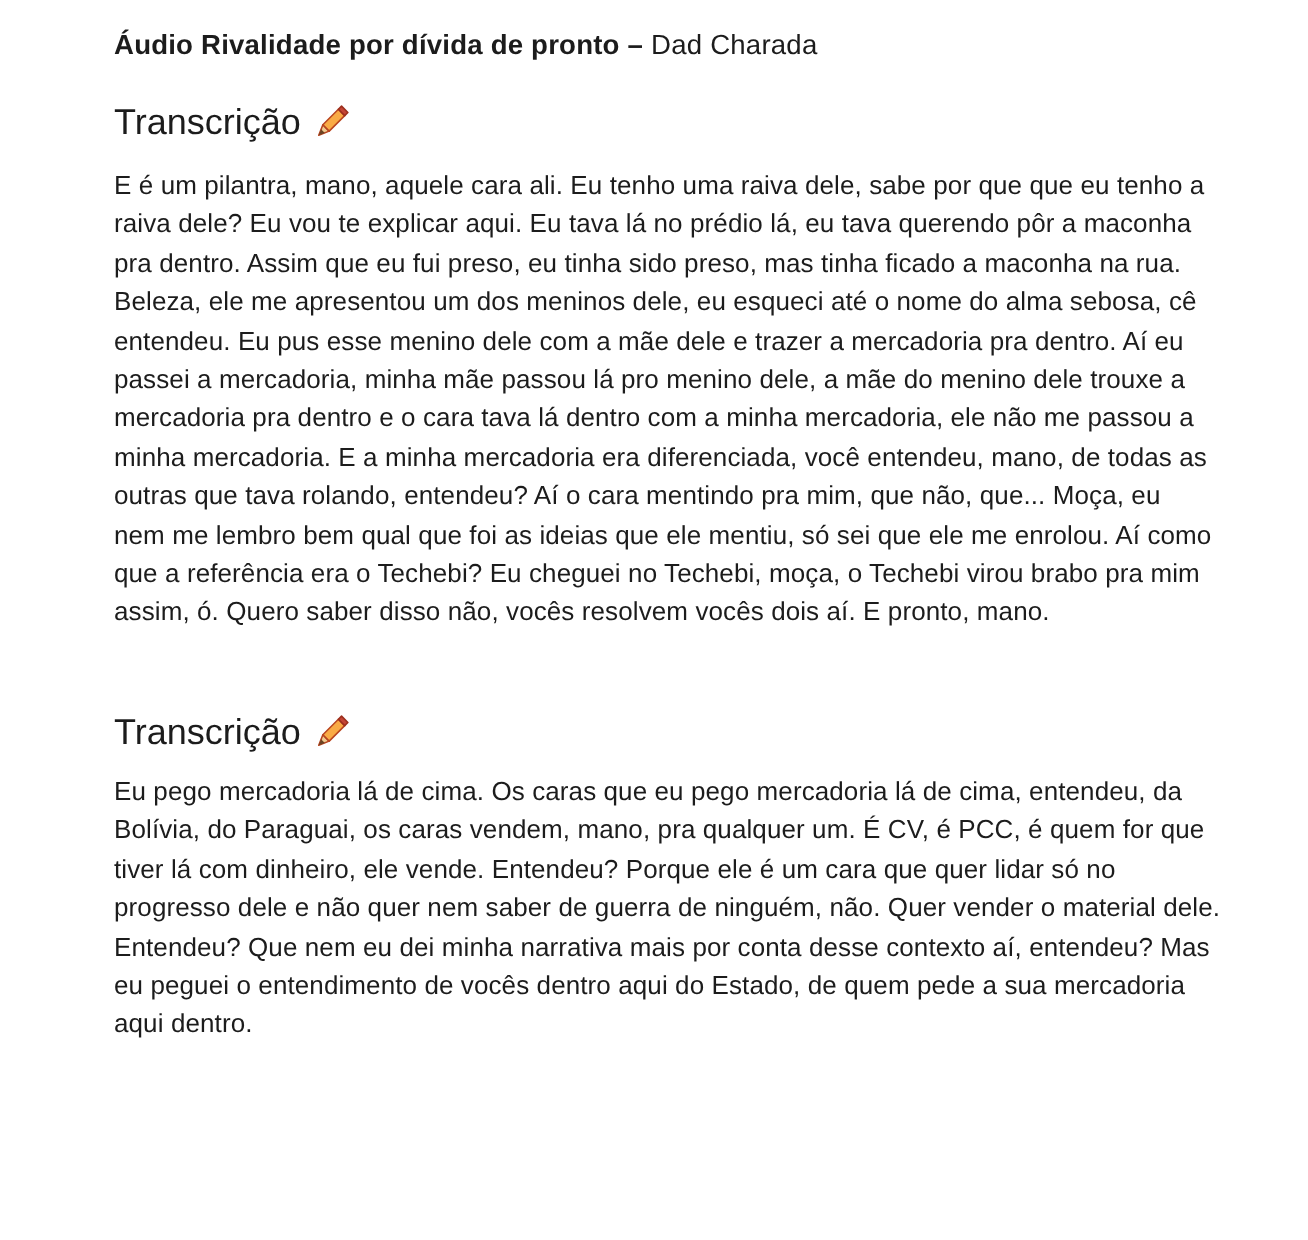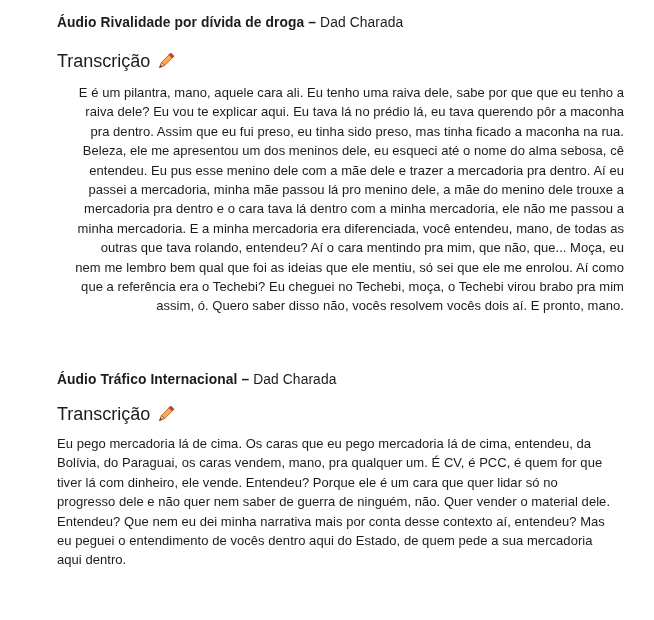--- a/index.html
+++ b/index.html
@@ -39,36 +39,36 @@
   .sec2 .section-title { margin-bottom: 16px; }
   .sec2 .transc-row   { margin-bottom: 10px; }
   .sec1 { margin-bottom: 0; }
   .transcript {
     margin: 0;
     font-size: 13px;
     line-height: 19.4px;
     white-space: pre-line;
     letter-spacing: 0.05px;
   }
-  .sec1 .transcript { margin-bottom: 54px; text-align: right; }
+  .sec1 .transcript { margin-bottom: 41px; }
   .pencil {
     display: inline-flex;
     margin-left: 7px;
     position: relative;
     top: -1px;
   }
 </style>
 </head>
 <body>
 
 <div class="doc">
 
   <section class="sec1">
     <h2 class="section-title">
-      <span class="title-main">Áudio Rivalidade por dívida de droga –</span><span>Dad Charada</span>
+      <span class="title-main">Áudio Rivalidade por dívida de pronto –</span><span>Dad Charada</span>
     </h2>
 
     <div class="transc-row">
       <span>Transcrição</span>
       <span class="pencil">
         <svg width="19" height="19" viewBox="0 0 24 24" aria-hidden="true">
           <polygon points="3.0,21.0 5.6,14.4 9.6,18.4" fill="#efc98e" stroke="#b9451f" stroke-width="1" stroke-linejoin="round"></polygon>
           <polygon points="3.0,21.0 4.5,17.2 6.8,19.5" fill="#6b4423"></polygon>
           <polygon points="5.6,14.4 15.4,4.6 19.4,8.6 9.6,18.4" fill="#f9ab45" stroke="#b9451f" stroke-width="1" stroke-linejoin="round"></polygon>
           <polygon points="15.4,4.6 17.4,2.6 21.4,6.6 19.4,8.6" fill="#c44536" stroke="#9c2f1d" stroke-width="1" stroke-linejoin="round"></polygon>
@@ -84,23 +84,20 @@
 passei a mercadoria, minha mãe passou lá pro menino dele, a mãe do menino dele trouxe a
 mercadoria pra dentro e o cara tava lá dentro com a minha mercadoria, ele não me passou a
 minha mercadoria. E a minha mercadoria era diferenciada, você entendeu, mano, de todas as
 outras que tava rolando, entendeu? Aí o cara mentindo pra mim, que não, que... Moça, eu
 nem me lembro bem qual que foi as ideias que ele mentiu, só sei que ele me enrolou. Aí como
 que a referência era o Techebi? Eu cheguei no Techebi, moça, o Techebi virou brabo pra mim
 assim, ó. Quero saber disso não, vocês resolvem vocês dois aí. E pronto, mano.</p>
   </section>
 
   <section class="sec2">
-    <h2 class="section-title">
-      <span class="title-main">Áudio Tráfico Internacional –</span><span>Dad Charada</span>
-    </h2>
 
     <div class="transc-row">
       <span>Transcrição</span>
       <span class="pencil">
         <svg width="19" height="19" viewBox="0 0 24 24" aria-hidden="true">
           <polygon points="3.0,21.0 5.6,14.4 9.6,18.4" fill="#efc98e" stroke="#b9451f" stroke-width="1" stroke-linejoin="round"></polygon>
           <polygon points="3.0,21.0 4.5,17.2 6.8,19.5" fill="#6b4423"></polygon>
           <polygon points="5.6,14.4 15.4,4.6 19.4,8.6 9.6,18.4" fill="#f9ab45" stroke="#b9451f" stroke-width="1" stroke-linejoin="round"></polygon>
           <polygon points="15.4,4.6 17.4,2.6 21.4,6.6 19.4,8.6" fill="#c44536" stroke="#9c2f1d" stroke-width="1" stroke-linejoin="round"></polygon>
         </svg>

